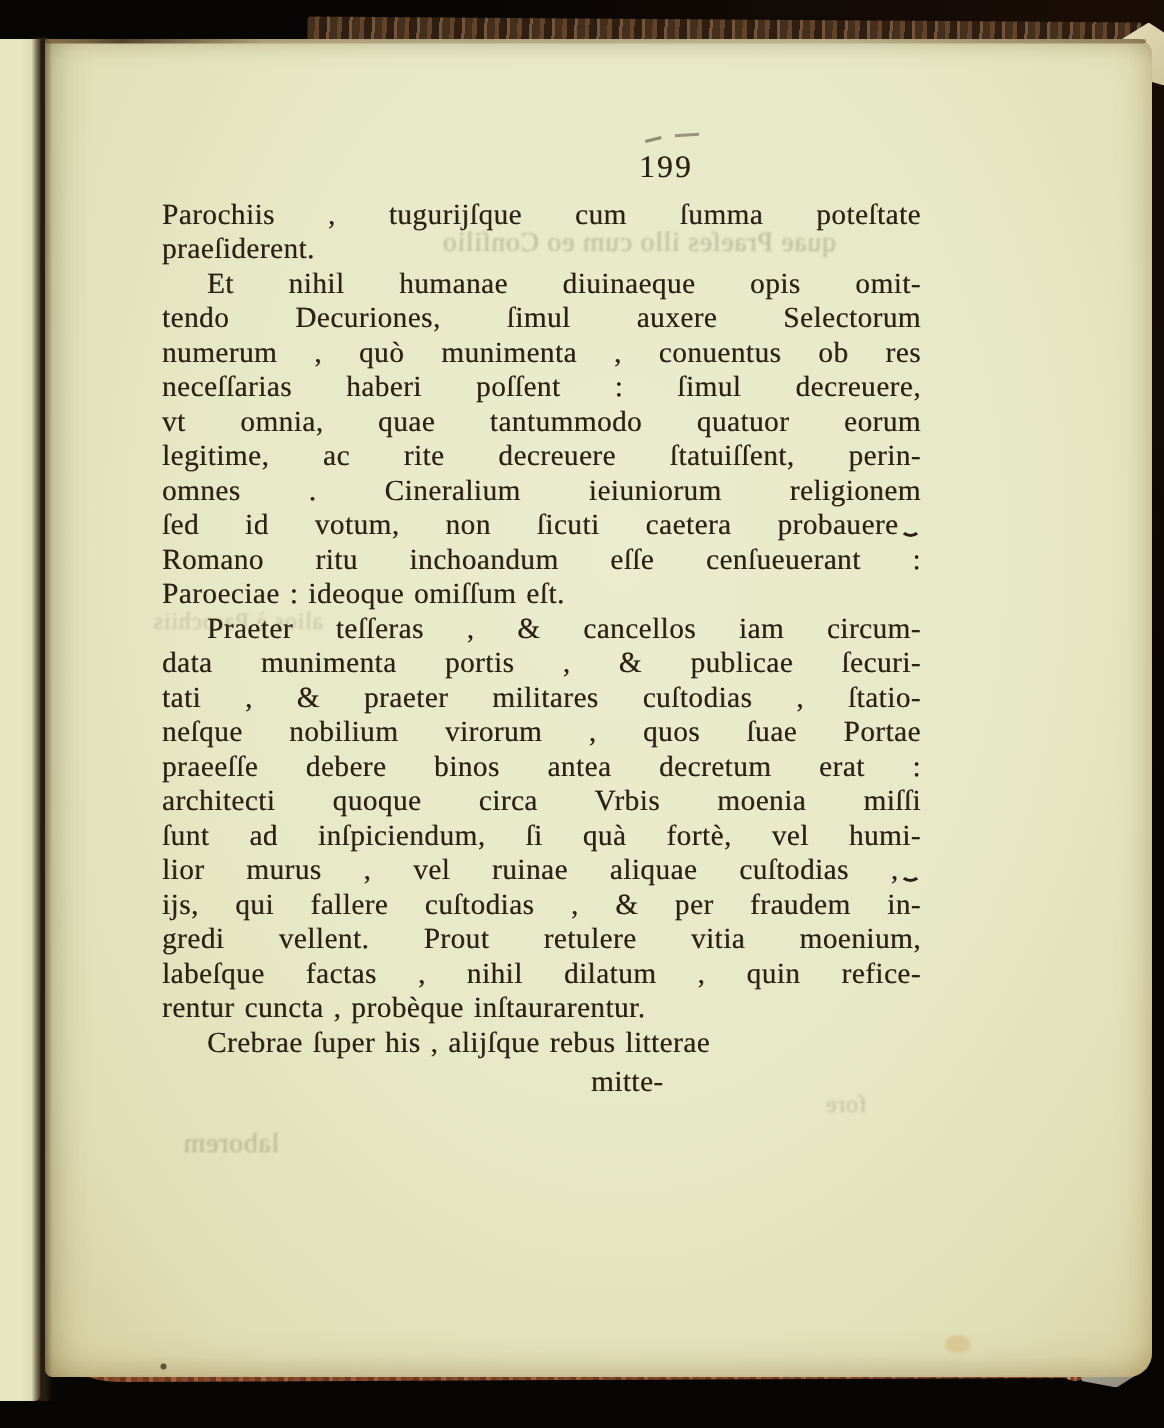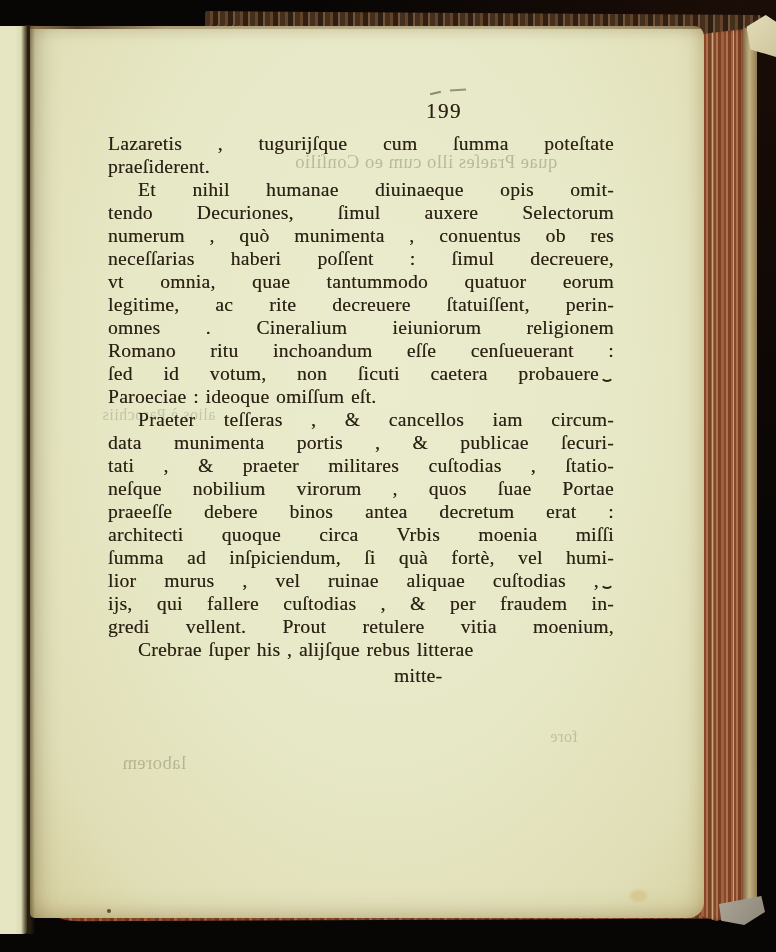--- a/index.html
+++ b/index.html
@@ -57,21 +57,21 @@
     clip-path: polygon(8% 28%, 68% 0, 100% 16%, 100% 100%, 20% 82%);
   }
   .corner-br {
     position:absolute; left:719px; top:896px; width:46px; height:29px; z-index:2;
     background:linear-gradient(120deg,#aaa495,#8e887b);
     clip-path: polygon(0 28%, 92% 0, 100% 55%, 55% 100%, 5% 85%);
   }
 
   
   .page {
-    position:absolute; left:30px; top:26px; width:674px; height:892px; z-index:3;
+    position:absolute; left:30px; top:26px; width:738px; height:892px; z-index:3;
     background: radial-gradient(ellipse at 52% 38%, #ebecce 0%, #e7e8c6 50%, #e0deb6 82%, #d6cf9e 100%);
     border-radius:2px 10px 16px 5px;
     box-shadow:
       inset 18px 0 26px -16px rgba(80,65,30,0.45),
       inset -14px 0 22px -12px rgba(150,115,55,0.35),
       inset 0 -16px 26px -14px rgba(140,105,50,0.35),
       inset 0 12px 18px -12px rgba(120,90,45,0.30);
   }
   .page::before { 
     content:""; position:absolute; left:0; right:4px; top:0; height:3px; border-radius:2px;
@@ -133,42 +133,44 @@
     <div class="smudge-a"></div>
     <div class="smudge-b"></div>
     <div class="folio">199</div>
 
     <div class="ghost g1">quae Praeſes illo cum eo Conſilio</div>
     <div class="ghost g2">alios è Parochiis</div>
     <div class="ghost g3">laborem</div>
     <div class="ghost g4">fore</div>
 
     <div class="text-block">
-      <div class="line j"><span>Lazaretis , tugurijſque cum ſumma poteſtate</span></div>
+      <div class="line j"><span>Parochiis , tugurijſque cum ſumma poteſtate</span></div>
       <div class="line"><span>praeſiderent.</span></div>
       <div class="line j ind"><span>Et nihil humanae diuinaeque opis omit-</span></div>
       <div class="line j"><span>tendo Decuriones, ſimul auxere Selectorum</span></div>
       <div class="line j"><span>numerum , quò munimenta , conuentus ob res</span></div>
       <div class="line j"><span>neceſſarias haberi poſſent : ſimul decreuere,</span></div>
       <div class="line j"><span>vt omnia, quae tantummodo quatuor eorum</span></div>
       <div class="line j"><span>legitime, ac rite decreuere ſtatuiſſent, perin-</span></div>
       <div class="line j"><span>omnes . Cineralium ieiuniorum religionem</span></div>
+      <div class="line j"><span>ſed id votum, non ſicuti caetera probauere</span><span class="swash"></span></div>
       <div class="line j"><span>Romano ritu inchoandum eſſe cenſueuerant :</span></div>
-      <div class="line j"><span>ſed id votum, non ſicuti caetera probauere</span><span class="swash"></span></div>
       <div class="line"><span>Paroeciae : ideoque omiſſum eſt.</span></div>
       <div class="line j ind"><span>Praeter teſſeras , &amp; cancellos iam circum-</span></div>
       <div class="line j"><span>data munimenta portis , &amp; publicae ſecuri-</span></div>
       <div class="line j"><span>tati , &amp; praeter militares cuſtodias , ſtatio-</span></div>
       <div class="line j"><span>neſque nobilium virorum , quos ſuae Portae</span></div>
       <div class="line j"><span>praeeſſe debere binos antea decretum erat :</span></div>
       <div class="line j"><span>architecti quoque circa Vrbis moenia miſſi</span></div>
-      <div class="line j"><span>ſumma ad inſpiciendum, ſi quà fortè, vel humi-</span></div>
+      <div class="line j"><span>ſunt ad inſpiciendum, ſi quà fortè, vel humi-</span></div>
       <div class="line j"><span>lior murus , vel ruinae aliquae cuſtodias ,</span><span class="swash"></span></div>
       <div class="line j"><span>ijs, qui fallere cuſtodias , &amp; per fraudem in-</span></div>
       <div class="line j"><span>gredi vellent. Prout retulere vitia moenium,</span></div>
+      <div class="line j"><span>labeſque factas , nihil dilatum , quin refice-</span></div>
+      <div class="line"><span>rentur cuncta , probèque inſtaurarentur.</span></div>
       <div class="line ind"><span>Crebrae ſuper his , alijſque rebus litterae</span></div>
       <div class="catchline"><span>mitte-</span></div>
     </div>
 
     <div class="stain"></div>
     <div class="speck"></div>
   </div>
 
   <div class="gutter"></div>
 </div>

